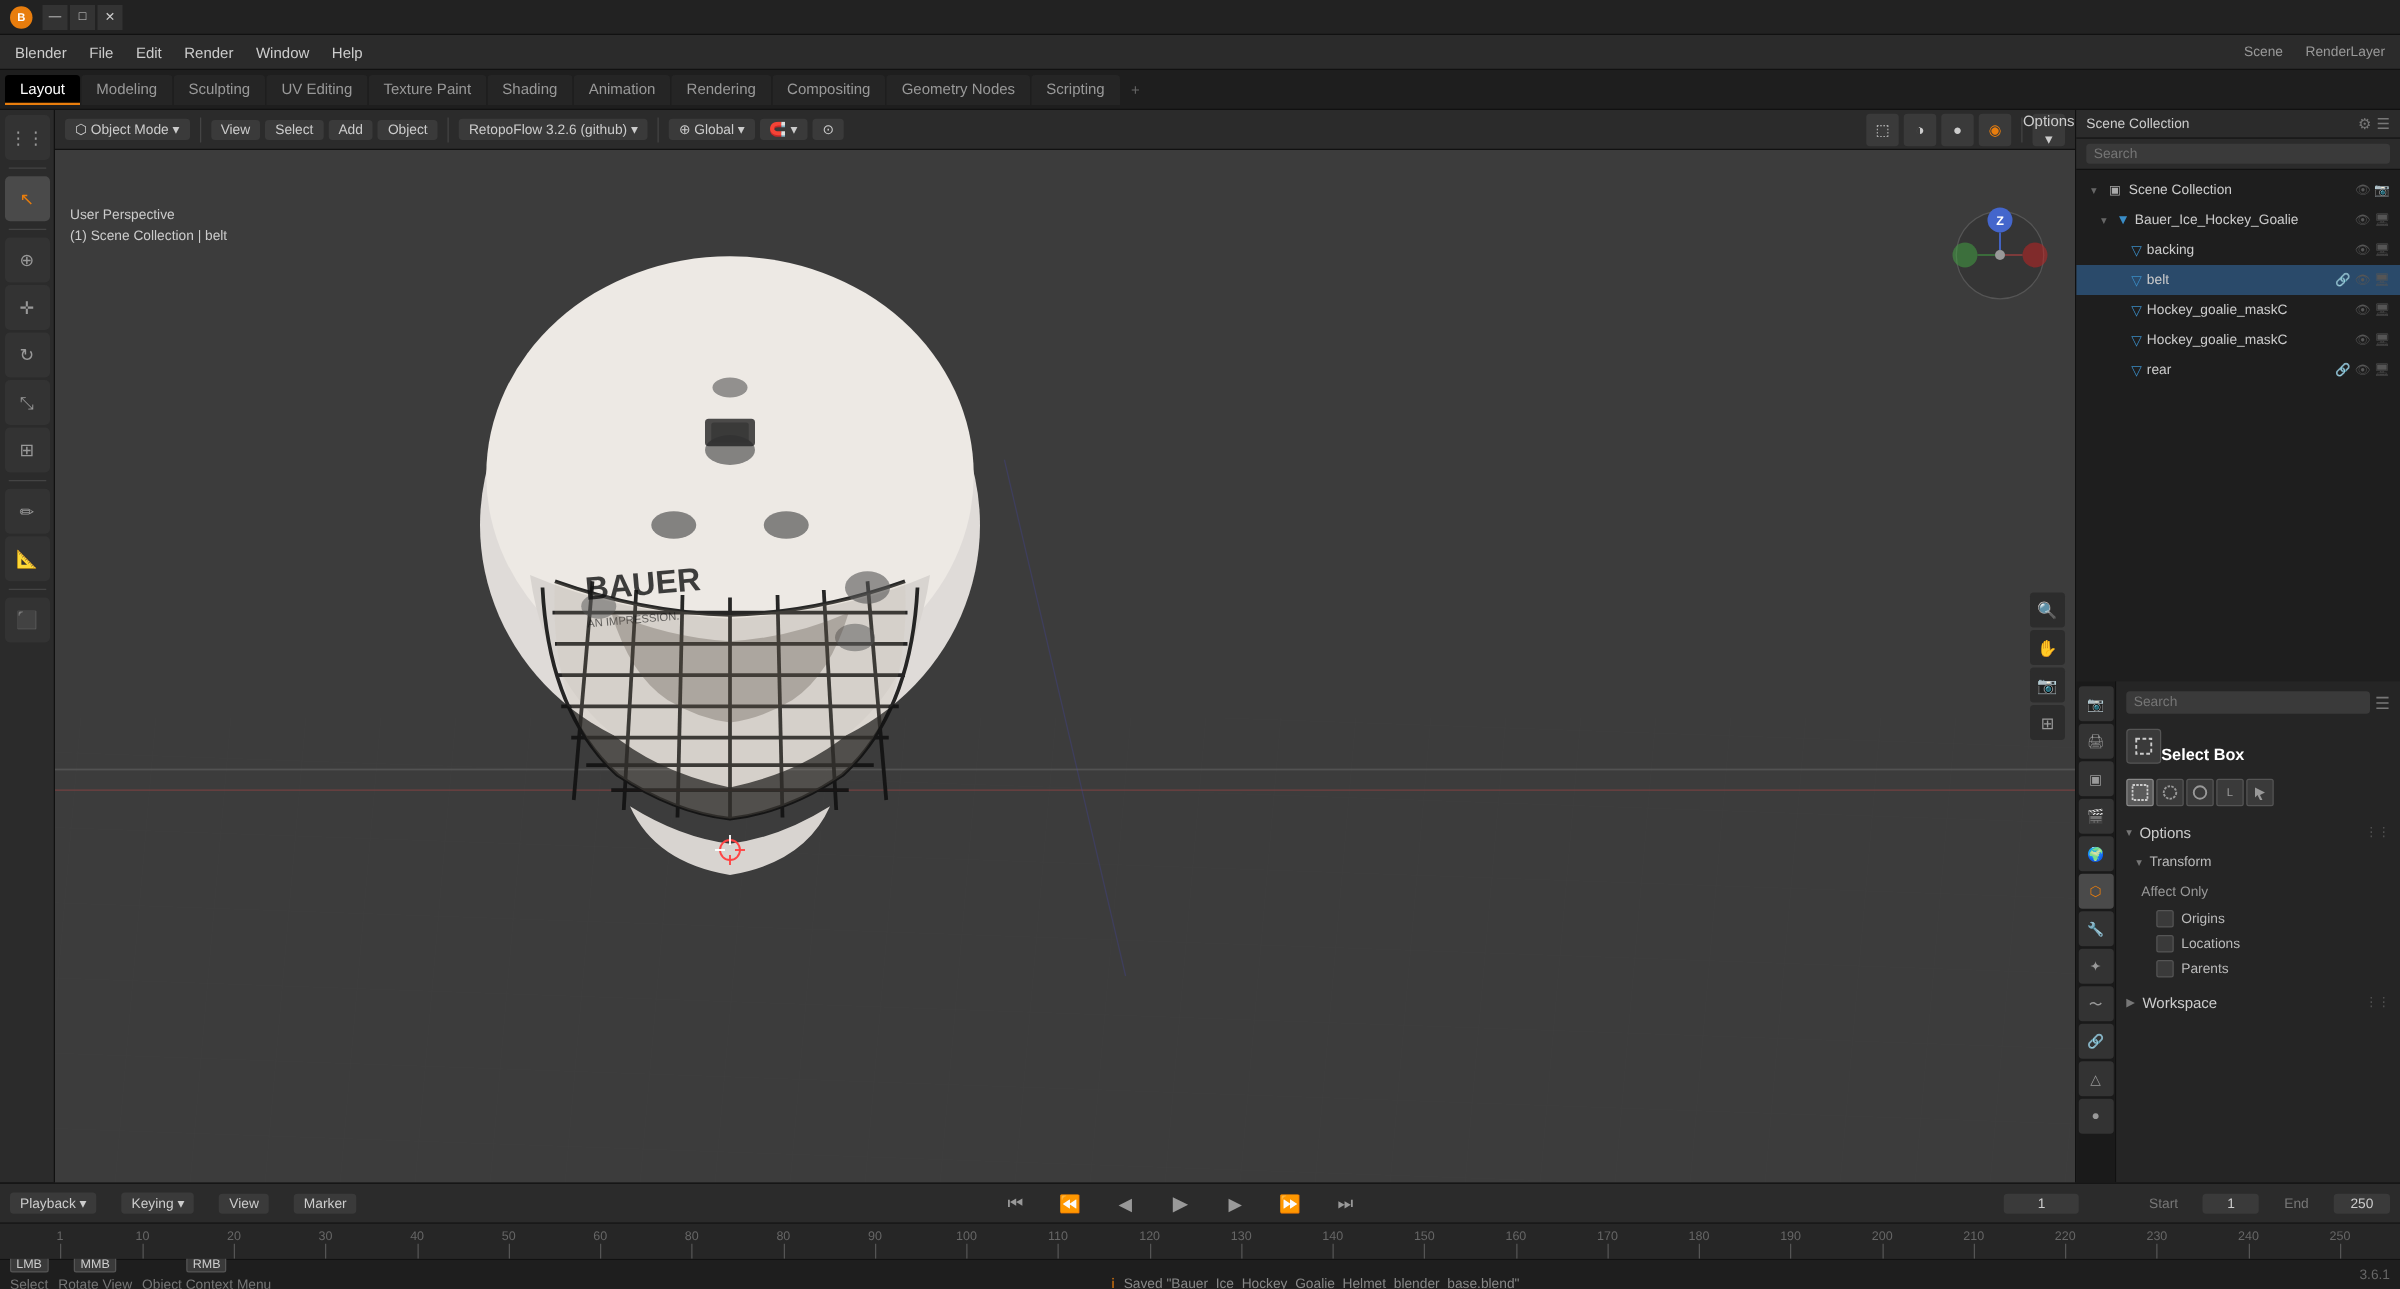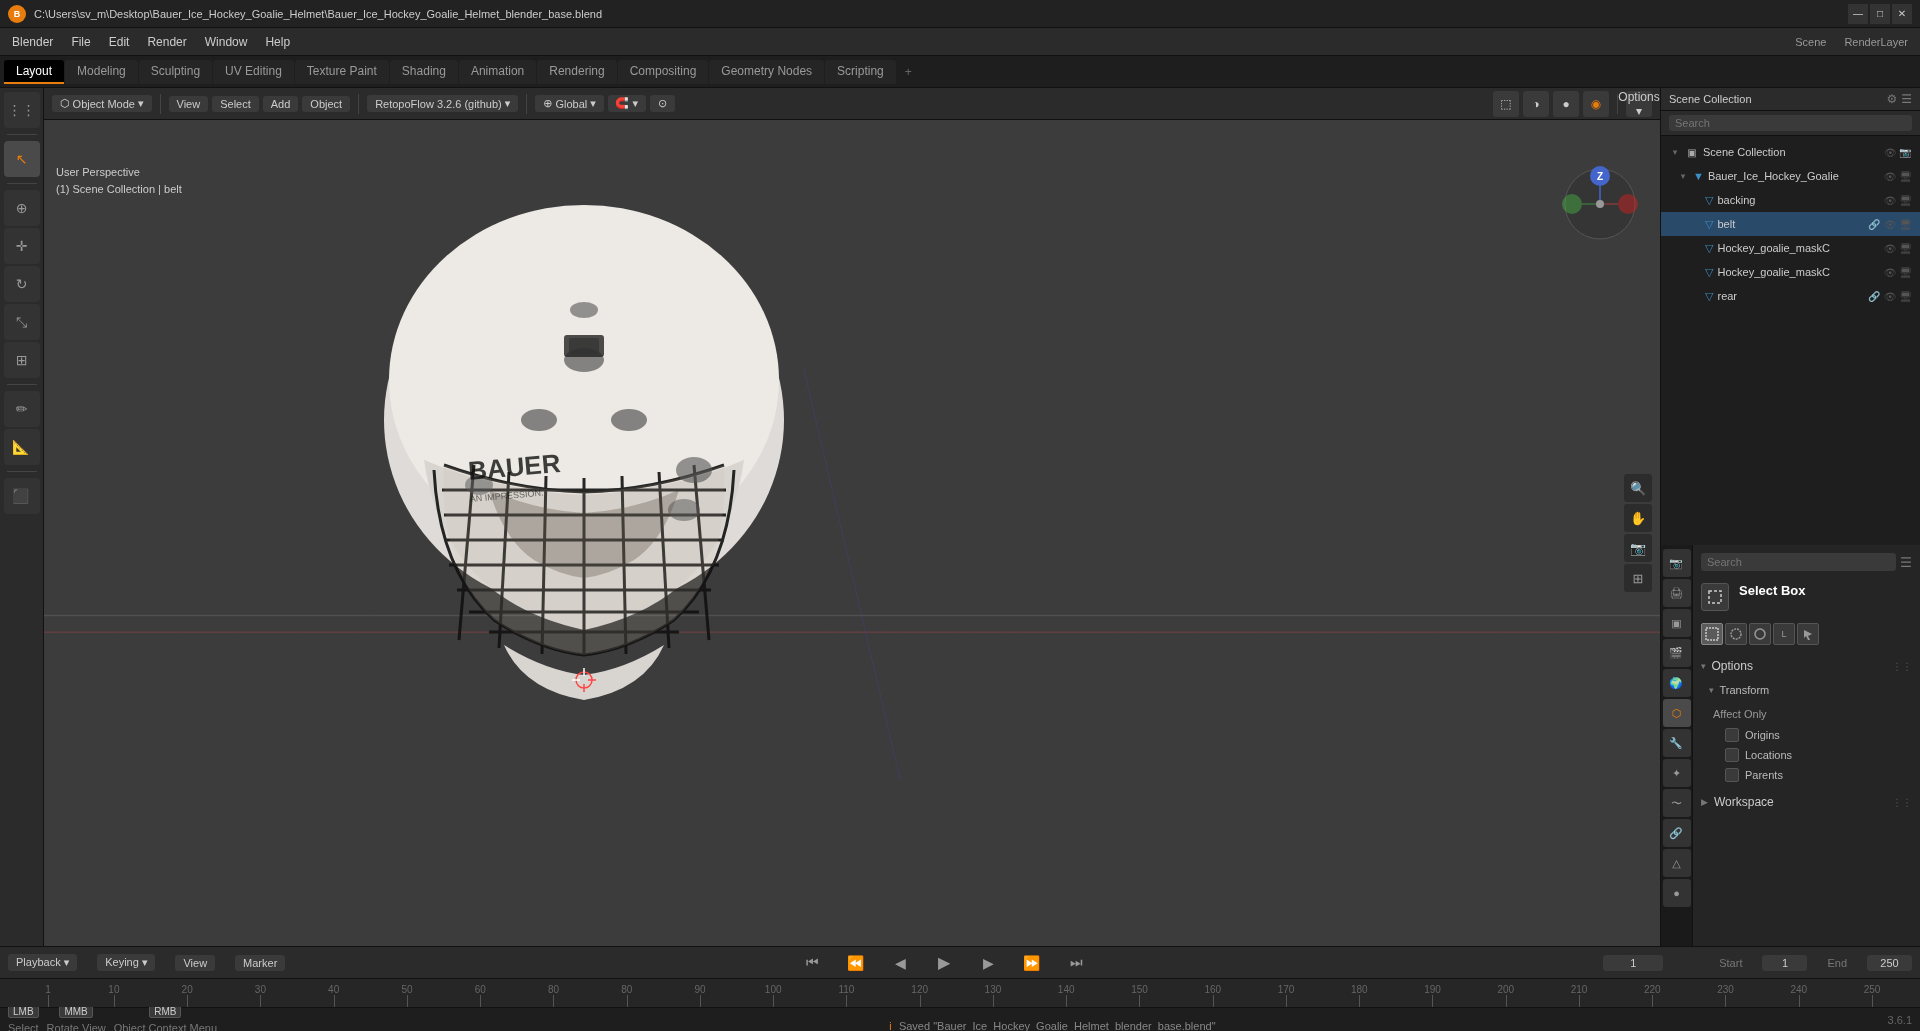--- a/index.html
+++ b/index.html
@@ -304,22 +304,22 @@
     .prop-tab.active { background: #4a4a4a; color: #e87d0d; }
     #tool-props-content {
       flex: 1;
       padding: 8px;
       overflow-y: auto;
     }
 
     
     .tool-header {
       display: flex;
-      align-items: flex-start;
-      gap: 10px;
+      align-items: flex-end;
+      gap: 0;
       margin-bottom: 8px;
       padding: 4px 0;
     }
     .tool-icon-box {
       width: 28px; height: 28px;
       background: #3a3a3a;
       border: 1px solid #555;
       border-radius: 3px;
       display: flex; align-items: center; justify-content: center;
       font-size: 12px;
@@ -512,21 +512,20 @@
       width: 100%;
       height: 100%;
       overflow: hidden;
     }
   </style>
 </head>
 <body>
 
 <div id="title-bar">
   <div class="app-icon">B</div>
-  <span class="title-text">C:\Users\sv_m\Desktop\Bauer_Ice_Hockey_Goalie_Helmet\Bauer_Ice_Hockey_Goalie_Helmet_blender_base.blend</span>
   <div class="window-controls">
     <button class="win-btn">—</button>
     <button class="win-btn">□</button>
     <button class="win-btn close">✕</button>
   </div>
 </div>
 
 <div id="menu-bar">
   <div class="menu-item">Blender</div>
   <div class="menu-item">File</div>

